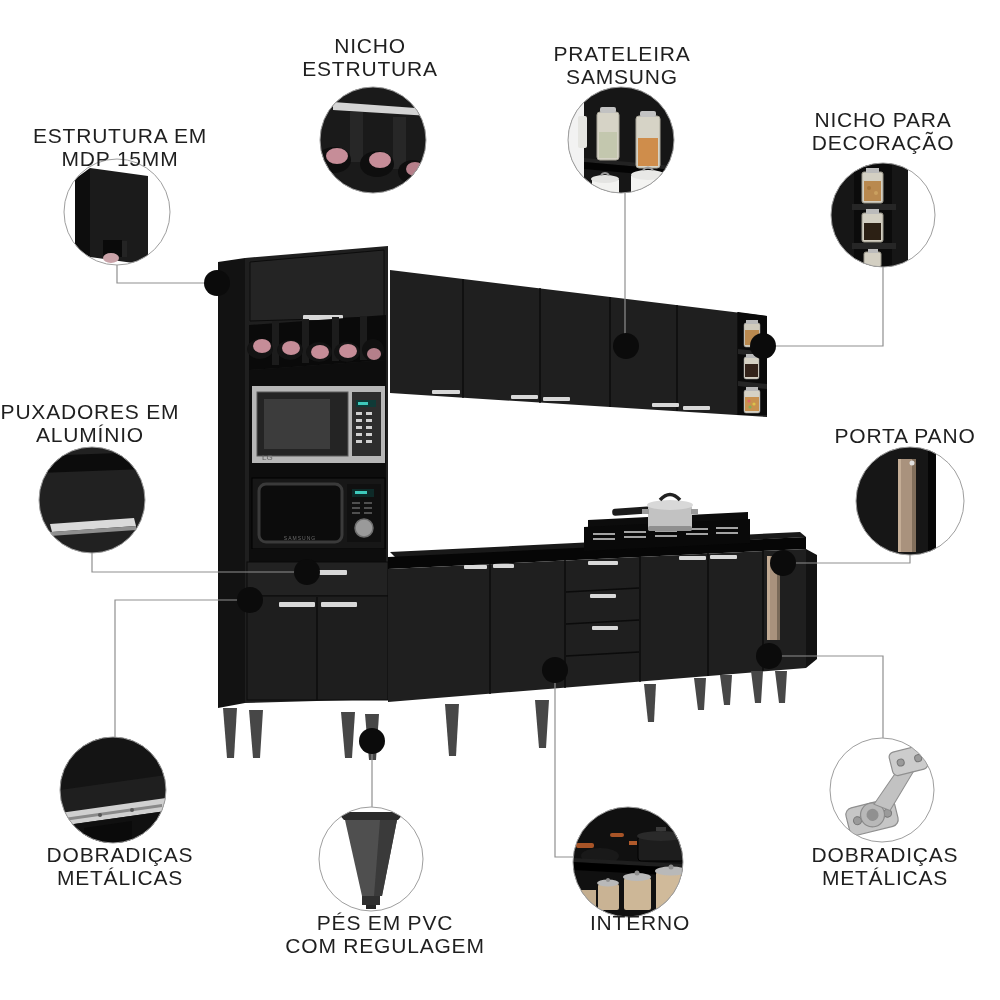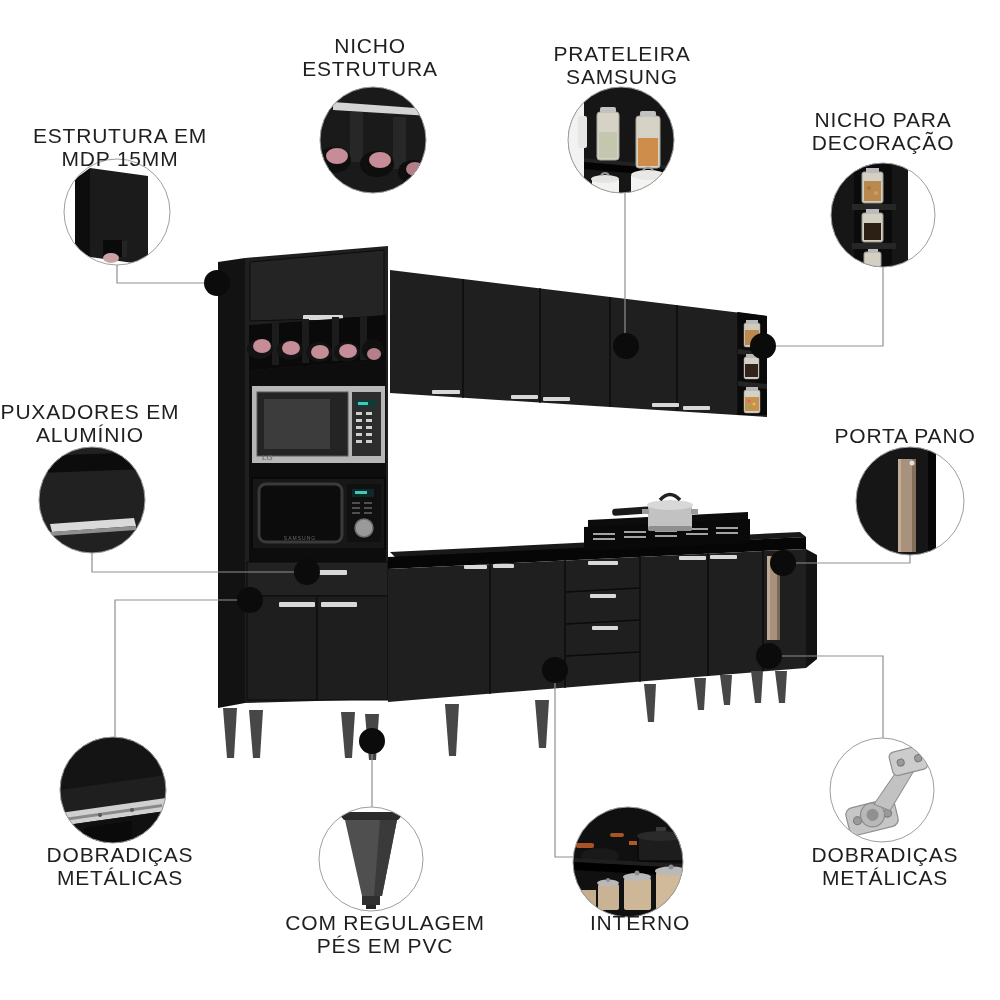--- a/index.html
+++ b/index.html
@@ -471,22 +471,22 @@
     <span>ALUMÍNIO</span>
   </div>
   <div class="label" style="left:905px;top:424px">
     <span>PORTA PANO</span>
   </div>
   <div class="label" style="left:120px;top:843px">
     <span>DOBRADIÇAS</span>
     <span>METÁLICAS</span>
   </div>
   <div class="label" style="left:385px;top:911px">
+    <span>PÉS EM PVC</span>
     <span>COM REGULAGEM</span>
-    <span>PÉS EM PVC</span>
   </div>
   <div class="label" style="left:640px;top:911px">
     <span>INTERNO</span>
   </div>
   <div class="label" style="left:885px;top:843px">
     <span>DOBRADIÇAS</span>
     <span>METÁLICAS</span>
   </div>
 </div>
 

